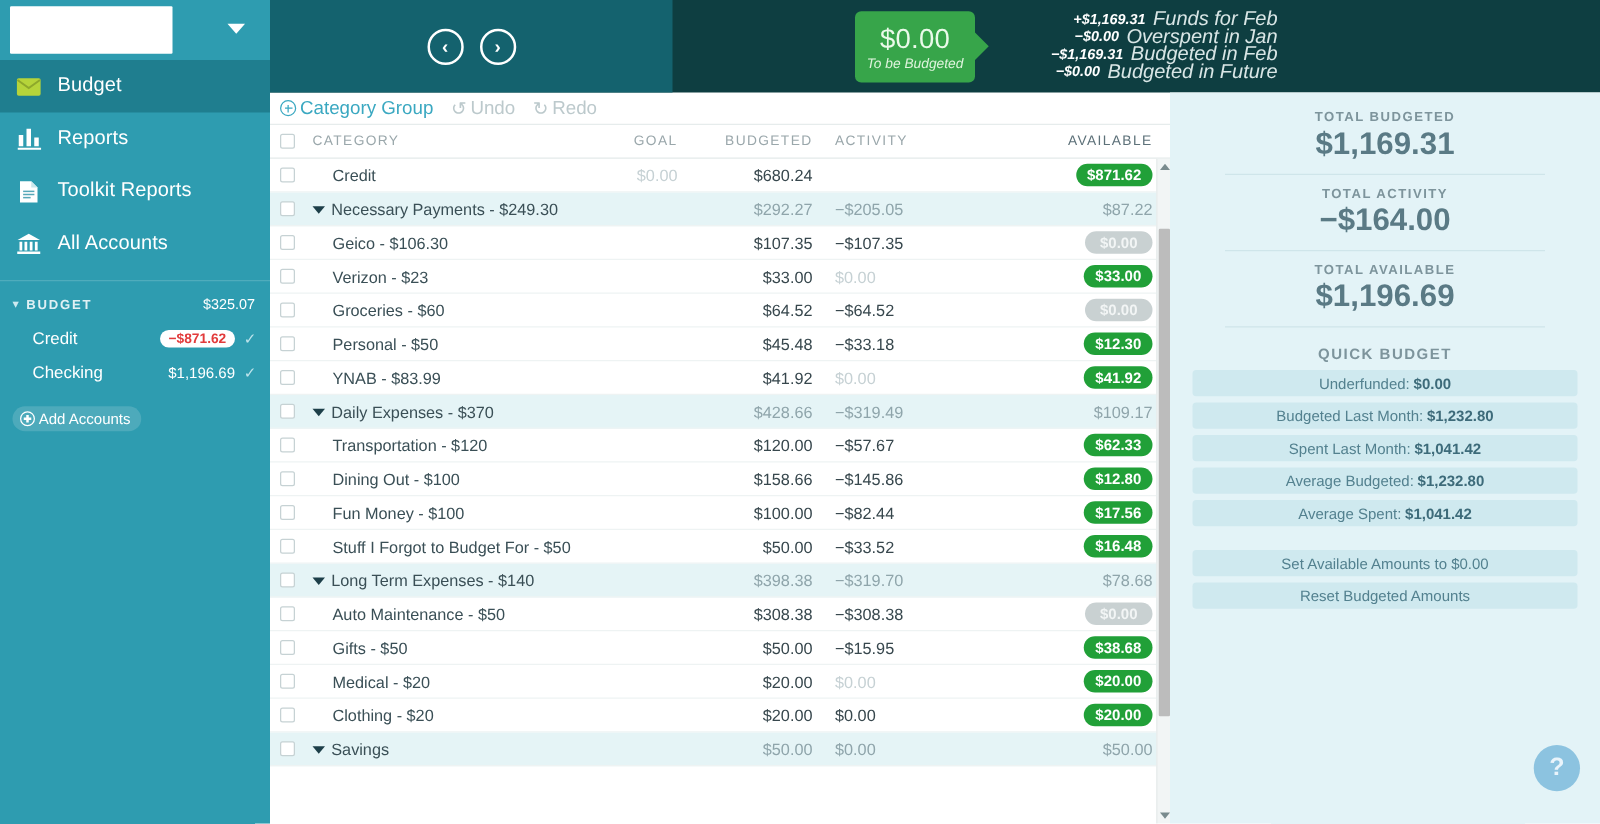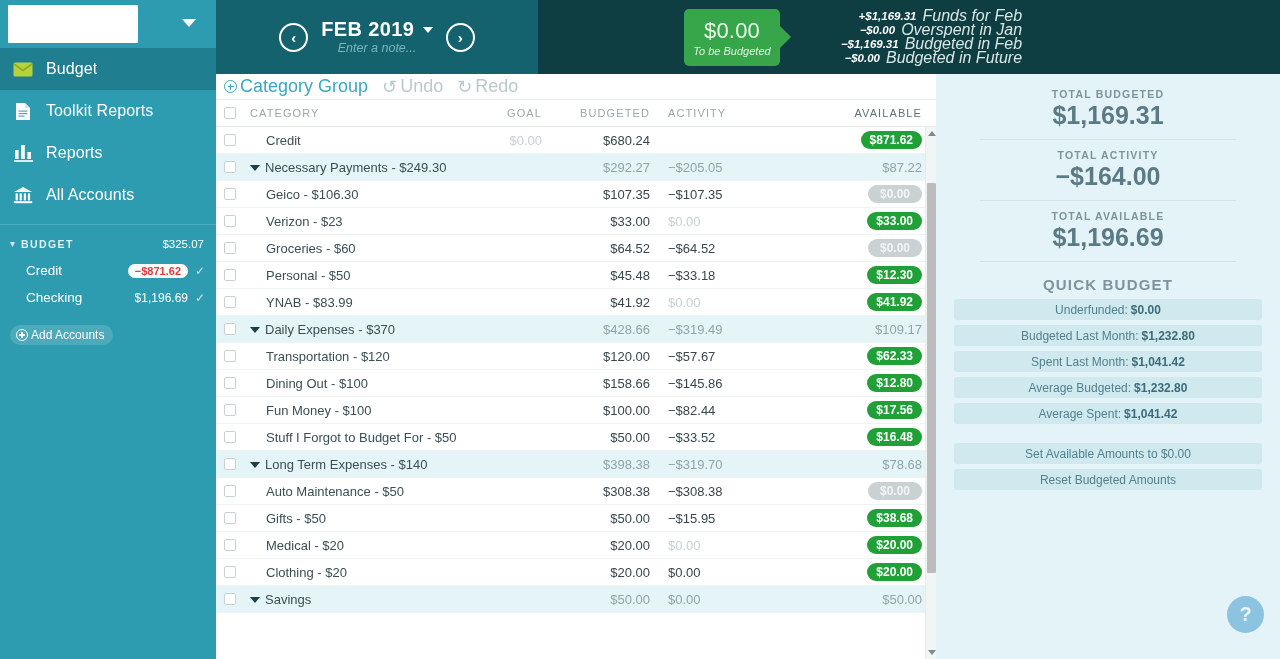--- a/index.html
+++ b/index.html
@@ -128,21 +128,21 @@
   .bd-lbl { color: #d9e6e6; font-size: 16px; font-style: italic; }
 
   
   .body-split { flex: 1; display: flex; min-height: 0; }
   .budget-area { flex: 1; display: flex; flex-direction: column; min-width: 0; background: #ffffff; }
 
   .toolbar {
     height: 26px; display: flex; align-items: center; gap: 14px;
     padding-left: 8px; border-bottom: 1px solid #e6ecec; background: #fff;
   }
-  .tb-item { display: flex; align-items: center; gap: 3px; font-size: 18px; cursor: pointer; }
+  .tb-item { display: flex; align-items: center; gap: 3px; font-size: 15px; cursor: pointer; }
   .tb-item.enabled { color: #3aa8c1; }
   .tb-item.disabled { color: #bcc9cc; cursor: default; }
   .circ-plus {
     width: 13px; height: 13px; border-radius: 50%; border: 1.4px solid #3aa8c1;
     position: relative; flex: 0 0 13px;
   }
   .circ-plus::before, .circ-plus::after { content:""; position:absolute; background:#3aa8c1; }
   .circ-plus::before { left:2.5px; right:2.5px; top:5px; height:1.4px; }
   .circ-plus::after { top:2.5px; bottom:2.5px; left:5px; width:1.4px; }
 
@@ -218,21 +218,21 @@
   .insp-block { text-align: center; }
   .insp-label {
     font-size: 10.5px; letter-spacing: 1.2px; color: #7d949c;
     font-weight: bold; text-transform: uppercase;
   }
   .insp-value {
     font-size: 25px; color: #5a7a85; font-weight: bold; margin-top: 1px;
   }
   .insp-rule { height: 1px; background: #cfe5ea; margin: 9px 26px; }
   .qb-title {
-    font-size: 15px; letter-spacing: 1.2px; color: #7d949c;
+    font-size: 12px; letter-spacing: 1.2px; color: #7d949c;
     font-weight: bold; text-align: center; margin: 14px 0 6px;
   }
   .qb-btn {
     background: #cfe9ef; border-radius: 3px; height: 21px;
     display: flex; align-items: center; justify-content: center;
     margin-bottom: 5px; font-size: 12px; color: #53818f; cursor: pointer;
   }
   .qb-btn b { color: #3d6b7a; margin-left: 3px; }
   .qb-gap { height: 14px; }
   .help-btn {
@@ -257,43 +257,43 @@
 
     <div id="nav-list">
         <div class="nav-item active">
           <span class="nav-ico">
             <svg width="20" height="15" viewBox="0 0 20 15">
               <rect x="0.5" y="0.5" width="19" height="14" rx="1.5" fill="#b6d43a"></rect>
               <path d="M1 2l9 6.5L19 2" stroke="#8ea82b" stroke-width="1.6" fill="none"></path>
             </svg>
           </span>
           <span class="nav-label">Budget</span>
+        </div>
+        <div class="nav-item">
+          <span class="nav-ico">
+            <svg width="19" height="18" viewBox="0 0 19 18">
+              <rect x="1" y="6" width="3.6" height="9" fill="#fff"></rect>
+              <rect x="7.2" y="1" width="3.6" height="14" fill="#fff"></rect>
+              <rect x="13.4" y="8" width="3.6" height="7" fill="#fff"></rect>
+              <rect x="0" y="16.2" width="19" height="1.6" fill="#fff"></rect>
+            </svg>
+          </span>
+          <span class="nav-label">Reports</span>
         </div>
         <div class="nav-item">
           <span class="nav-ico">
             <svg width="16" height="19" viewBox="0 0 16 19">
               <path d="M1 1h9l5 5v12H1z" fill="#fff"></path>
               <path d="M10 1v5h5" fill="#cbe7ec"></path>
               <rect x="3.5" y="8.5" width="9" height="1.2" fill="#57a8b8"></rect>
               <rect x="3.5" y="11" width="9" height="1.2" fill="#57a8b8"></rect>
               <rect x="3.5" y="13.5" width="6" height="1.2" fill="#57a8b8"></rect>
             </svg>
           </span>
           <span class="nav-label">Toolkit Reports</span>
-        </div>
-        <div class="nav-item">
-          <span class="nav-ico">
-            <svg width="19" height="18" viewBox="0 0 19 18">
-              <rect x="1" y="6" width="3.6" height="9" fill="#fff"></rect>
-              <rect x="7.2" y="1" width="3.6" height="14" fill="#fff"></rect>
-              <rect x="13.4" y="8" width="3.6" height="7" fill="#fff"></rect>
-              <rect x="0" y="16.2" width="19" height="1.6" fill="#fff"></rect>
-            </svg>
-          </span>
-          <span class="nav-label">Reports</span>
         </div>
         <div class="nav-item">
           <span class="nav-ico">
             <svg width="20" height="18" viewBox="0 0 20 18">
               <path d="M10 1L1 6h18z" fill="#fff"></path>
               <rect x="2.6" y="7.4" width="2.2" height="7" fill="#fff"></rect>
               <rect x="6.6" y="7.4" width="2.2" height="7" fill="#fff"></rect>
               <rect x="10.8" y="7.4" width="2.2" height="7" fill="#fff"></rect>
               <rect x="14.9" y="7.4" width="2.2" height="7" fill="#fff"></rect>
               <rect x="0.8" y="15.2" width="18.4" height="2" fill="#fff"></rect>
@@ -328,27 +328,20 @@
       <span class="plus-circ"></span>
       <span>Add Accounts</span>
     </div>
   </div>
 
   <div class="main">
 
     <div class="topbar">
       <div class="month-zone">
         <div class="arrow-btn">‹</div>
-        <div class="month-center">
-          <div>
-            <span class="month-title">FEB 2019</span>
-            <span class="month-caret"></span>
-          </div>
-          <div class="month-note">Enter a note...</div>
-        </div>
         <div class="arrow-btn">›</div>
       </div>
 
       <div class="summary-zone">
         <div class="tbb-box">
           <div class="tbb-amount">$0.00</div>
           <div class="tbb-label">To be Budgeted</div>
         </div>
         <div class="breakdown" id="breakdown-list">
             <div class="bd-row">

